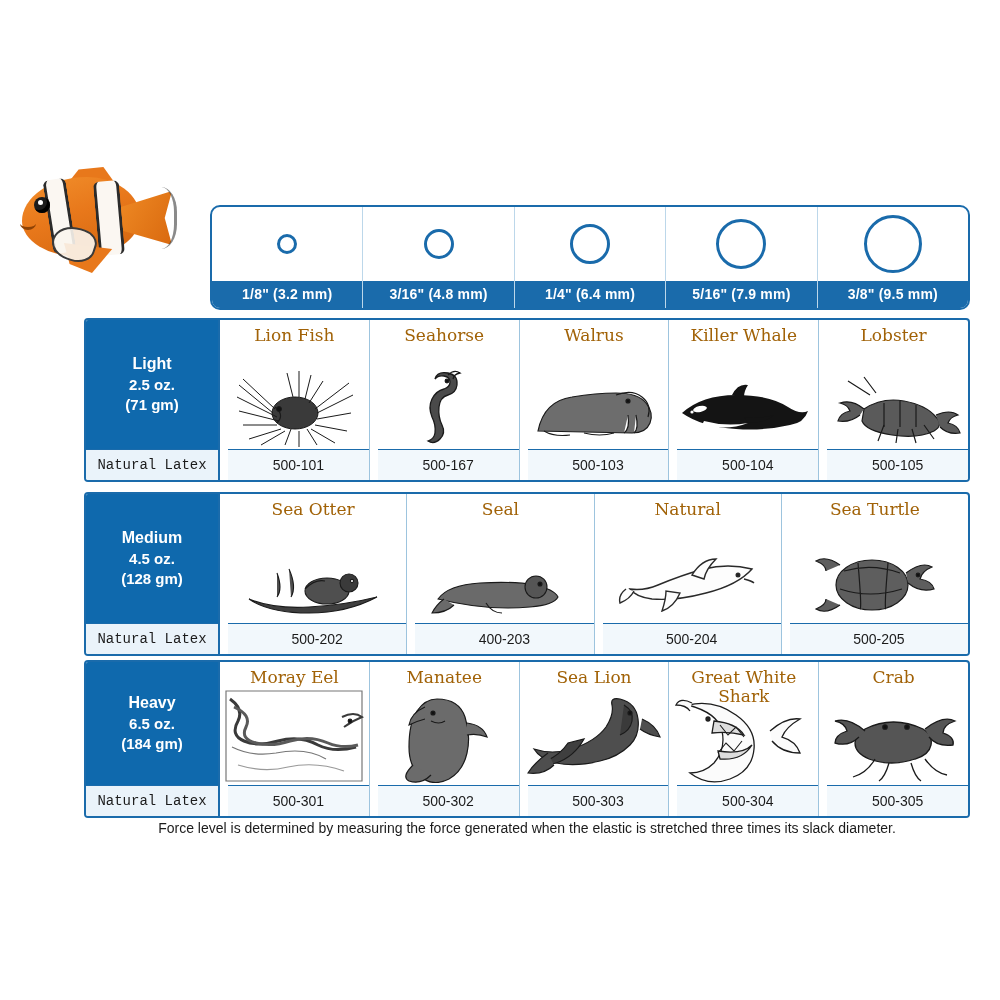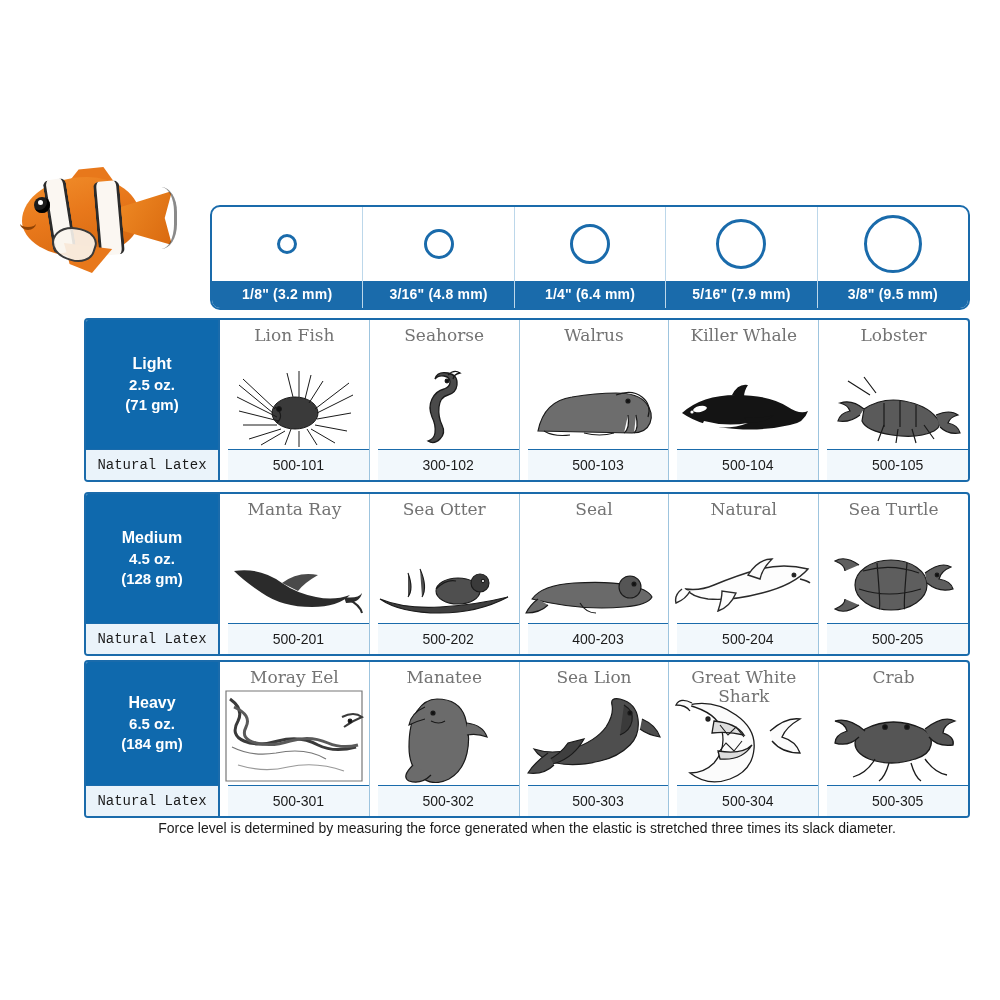--- a/index.html
+++ b/index.html
@@ -232,21 +232,21 @@
     align-items: center;
     position: relative;
     padding-top: 4px;
     overflow: hidden;
   }
   .item-name {
     font-family: "DejaVu Serif", serif;
     font-size: 17px;
     text-align: center;
     line-height: 1.1;
-    color: #737373;
+    color: #a16207;
     padding: 2px 4px 0 4px;
     z-index: 2;
   }
   .item-code {
     height: 30px;
     min-height: 30px;
     border-top: 1px solid #1a6bab;
     background: #f2f8fc;
     display: flex;
     align-items: center;
@@ -365,21 +365,21 @@
           <div class="art">
             <svg width="60" height="80" viewBox="0 0 60 80">
               <g stroke="#1a1a1a" stroke-width="1.3" fill="#4a4a4a">
                 <path d="M34 6 q10 2 9 12 q-1 8 -9 10 q-8 2 -9 12 q-1 10 3 18 q4 8 -2 14 q-6 6 -12 2 q6 -2 7 -8 q1 -8 -3 -16 q-4 -10 0 -18 q4 -8 12 -10 q6 -2 6 -7 q0 -5 -6 -6 q-6 -1 -9 3 q2 -8 13 -6 z"></path>
                 <path d="M34 8 q6 -6 12 -2 q-6 1 -7 6" fill="none"></path>
                 <circle cx="33" cy="14" r="1.8" fill="#111"></circle>
               </g>
             </svg>
           </div>
         </div>
-        <div class="item-code">300-102</div>
+        <div class="item-code">500-167</div>
       </div>
 
       <div class="item-col">
         <div class="item-top">
           <div class="item-name">Walrus</div>
           <div class="art">
             <svg width="140" height="72" viewBox="0 0 140 72">
               <g stroke="#1a1a1a" stroke-width="1.2">
                 <path d="M14 56 q6 -30 34 -34 q24 -4 44 -4 q22 0 30 10 q8 10 4 20 q-4 10 -18 10 z" fill="#6d6d6d"></path>
                 <path d="M92 20 q16 -6 26 2 q10 8 6 20" fill="none"></path>
@@ -440,36 +440,20 @@
     <div class="force-col">
       <div class="force-top">
         <div class="lvl">Medium</div>
         <div>4.5 oz.</div>
         <div>(128 gm)</div>
       </div>
       <div class="material-cell">Natural Latex</div>
     </div>
     <div class="items">
 
-      <div class="item-col">
-        <div class="item-top">
-          <div class="item-name">Manta Ray</div>
-          <div class="art">
-            <svg width="140" height="72" viewBox="0 0 140 72">
-              <g>
-                <path d="M10 22 q26 -4 48 12 q14 10 34 14 q18 4 34 -2 q-12 12 -38 12 q-30 0 -50 -14 q-18 -12 -28 -22 z" fill="#2b2b2b"></path>
-                <path d="M58 34 q16 -12 36 -8 q-14 8 -20 16 z" fill="#4a4a4a"></path>
-                <path d="M120 48 q14 2 18 -4 q-2 10 -16 10 z" fill="#2b2b2b"></path>
-                <path d="M124 50 q12 6 14 14" stroke="#2b2b2b" stroke-width="2" fill="none"></path>
-              </g>
-            </svg>
-          </div>
-        </div>
-        <div class="item-code">500-201</div>
-      </div>
 
       <div class="item-col">
         <div class="item-top">
           <div class="item-name">Sea Otter</div>
           <div class="art">
             <svg width="140" height="72" viewBox="0 0 140 72">
               <g stroke="#1a1a1a" stroke-width="1.1">
                 <path d="M6 50 q24 10 60 8 q36 -2 68 -10 q-30 16 -68 16 q-40 0 -60 -14 z" fill="#3f3f3f"></path>
                 <ellipse cx="84" cy="42" rx="22" ry="13" fill="#4f4f4f"></ellipse>
                 <circle cx="106" cy="34" r="9" fill="#3a3a3a"></circle>

